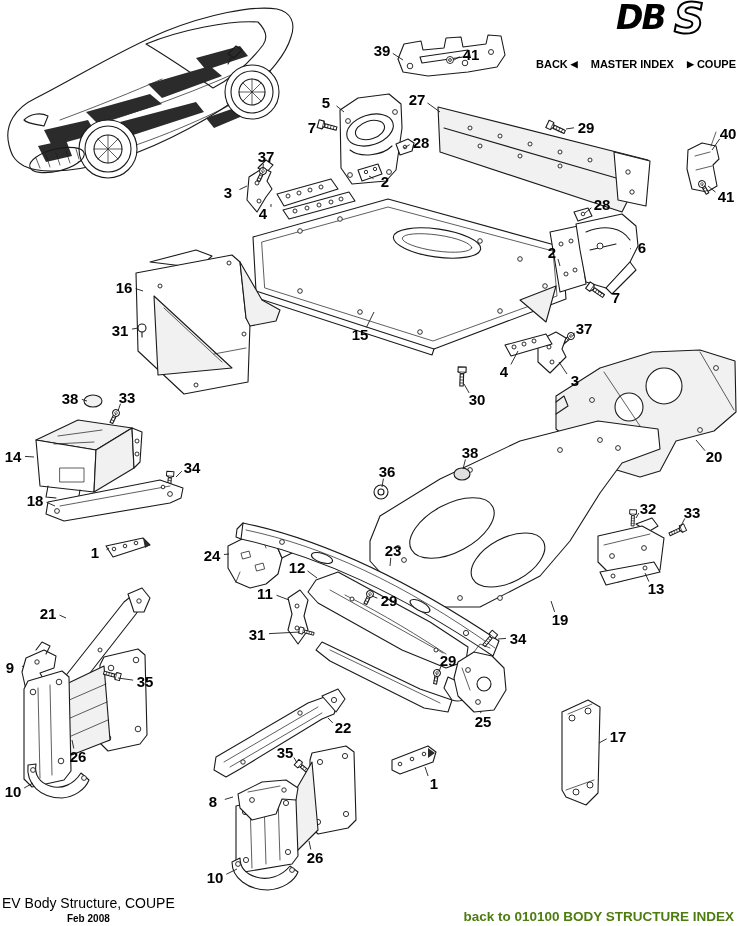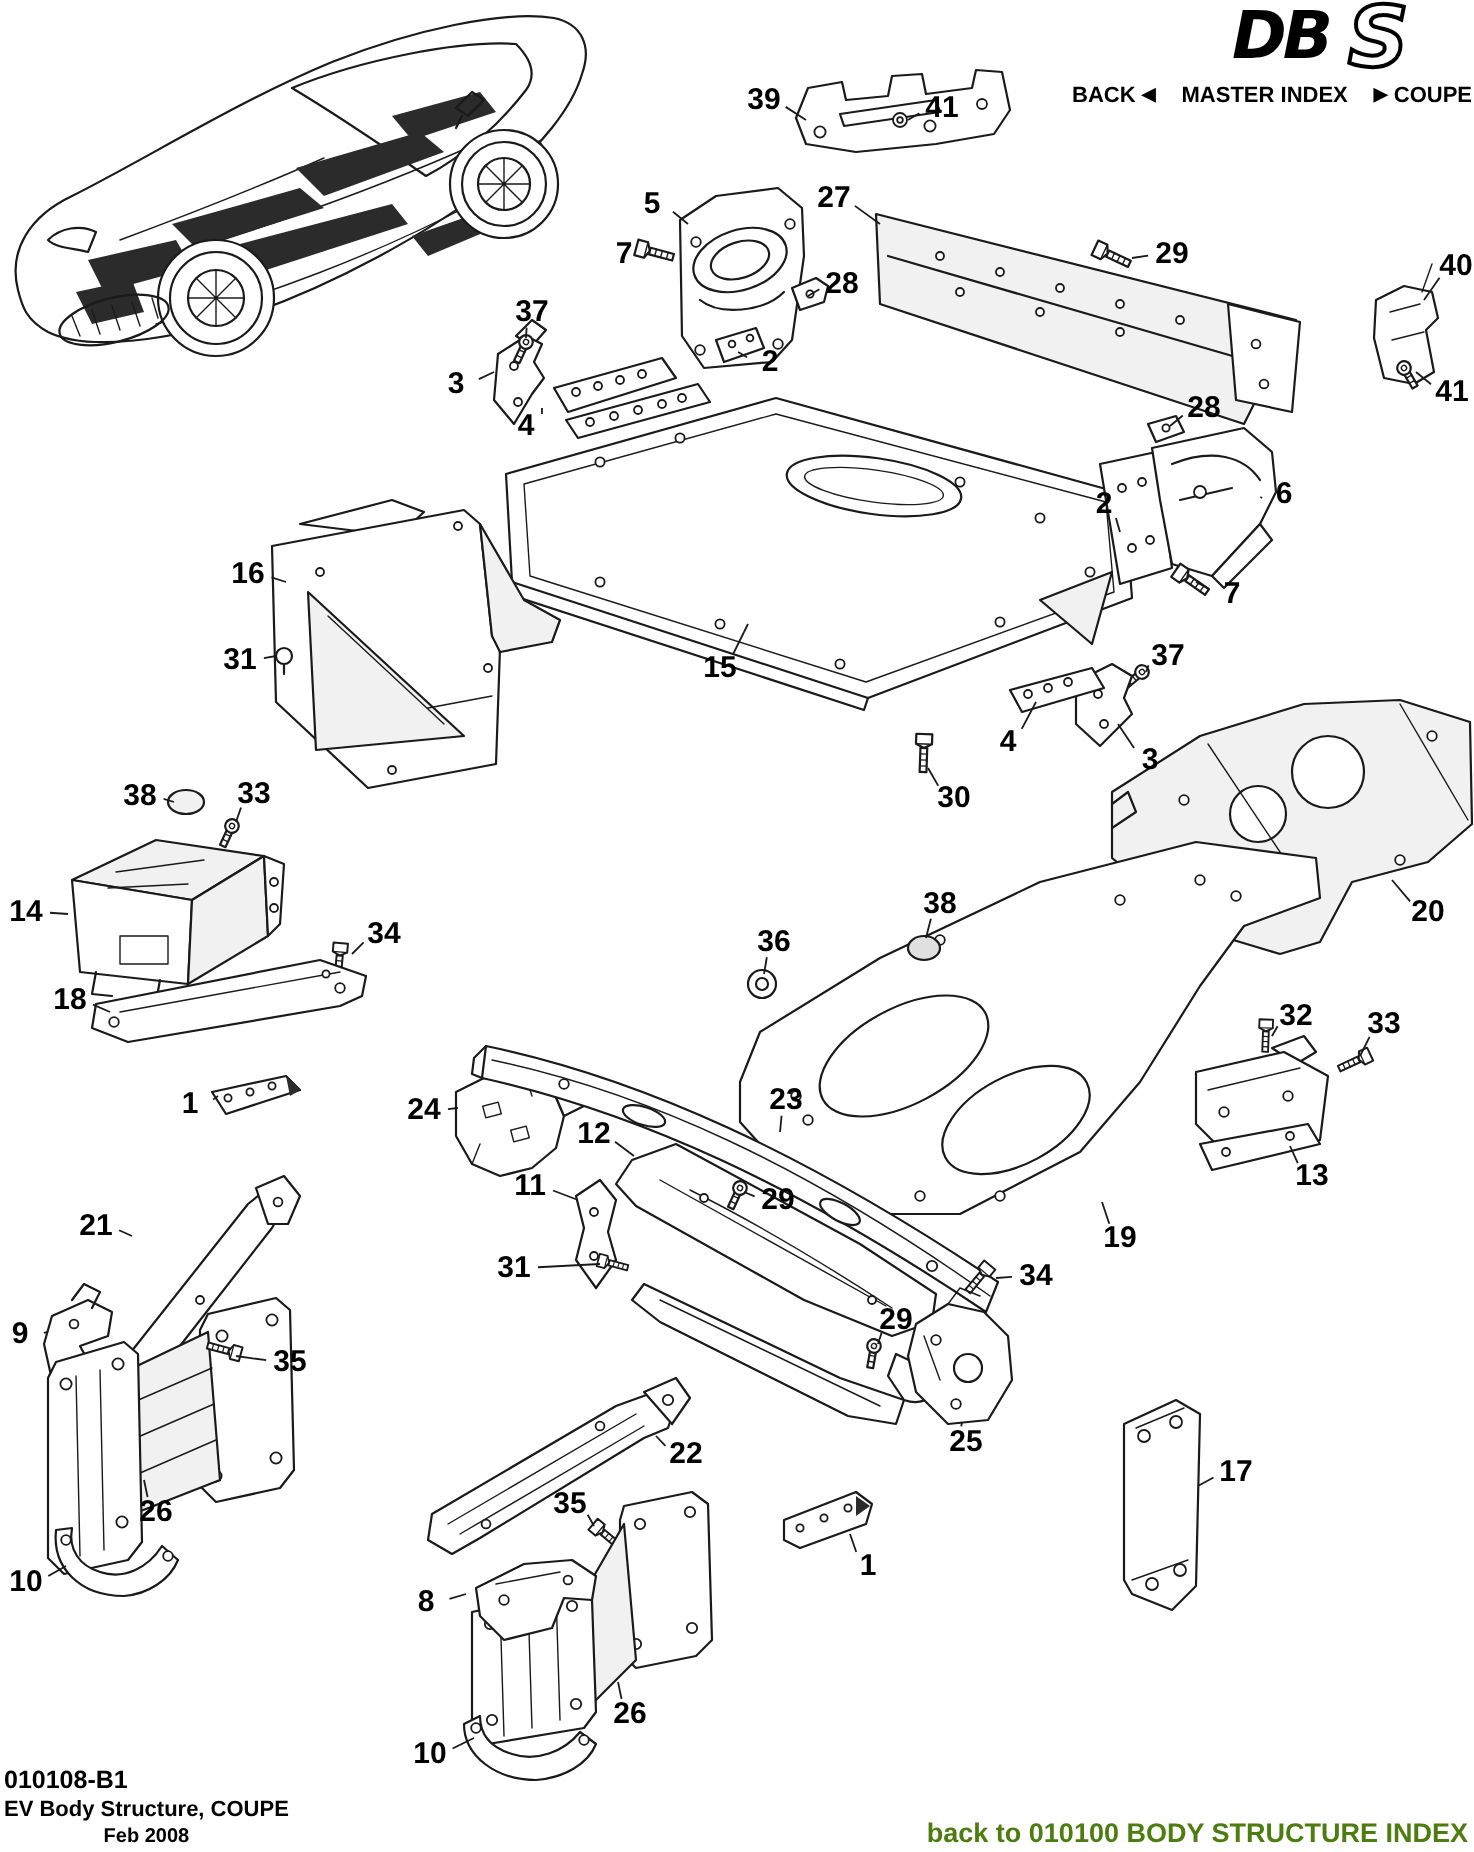--- a/index.html
+++ b/index.html
@@ -13,27 +13,27 @@
   .fl{fill:#f1f1f1;stroke:#1a1a1a;stroke-width:1.1;stroke-linejoin:round;}
   .fg{fill:#e0e0e0;stroke:#1a1a1a;stroke-width:1.1;stroke-linejoin:round;}
   .fd{fill:#2b2b2b;stroke:none;}
   .hole{fill:#ffffff;stroke:#1a1a1a;stroke-width:0.9;}
   .leader{stroke:#1a1a1a;stroke-width:0.9;}
   text.callout{font-family:"Liberation Sans",sans-serif;font-weight:bold;font-size:15px;fill:#000;}
   
   .hdr{position:absolute;top:0;right:1px;text-align:right;z-index:5;}
   .logo{display:block;margin-left:auto;}
   .title{font-size:15px;font-weight:bold;letter-spacing:.2px;margin-top:3px;white-space:nowrap;}
-  .nav{display:flex;justify-content:flex-end;gap:13px;margin-top:4px;font-size:11px;font-weight:bold;}
+  .nav{display:flex;justify-content:flex-end;gap:13px;margin-top:20px;font-size:11px;font-weight:bold;}
   .nav a{cursor:pointer;white-space:nowrap;color:#000;text-decoration:none;}
   .tri{font-size:9px;position:relative;top:-1px;}
   
   .ftr-left{position:absolute;left:2px;bottom:1px;line-height:1.25;}
   .doc-number{font-size:12.5px;font-weight:bold;}
-  .doc-title{font-size:11px;font-weight:bold;}
+  .doc-title{font-size:14px;font-weight:normal;}
   .doc-date{font-size:10px;font-weight:bold;text-align:center;}
   .back-link{position:absolute;right:3px;bottom:2px;font-size:13.5px;font-weight:bold;color:#4d7c0f;
              text-decoration:none;cursor:pointer;}
 </style>
 </head>
 <body>
 
 <div class="page">
 
   <svg id="diagram" width="737" height="926" viewBox="0 0 737 926">
@@ -560,19 +560,18 @@
       <text x="60" y="33" font-family="DejaVu Sans, sans-serif" font-size="42" font-weight="bold" font-style="italic" fill="#fff" stroke="#000" stroke-width="2">S</text>
     </svg>
     <div class="nav">
       <a><span>BACK</span>&nbsp;<span class="tri">◀</span></a>
       <a><span>MASTER INDEX</span></a>
       <a><span class="tri">▶</span>&nbsp;<span>COUPE</span></a>
     </div>
   </div>
 
   <div class="ftr-left">
-    <div class="doc-number">010108-B1</div>
     <div class="doc-title">EV Body Structure, COUPE</div>
     <div class="doc-date">Feb 2008</div>
   </div>
   <a class="back-link">back to 010100 BODY STRUCTURE INDEX</a>
 
 </div>
 
 </body></html>

